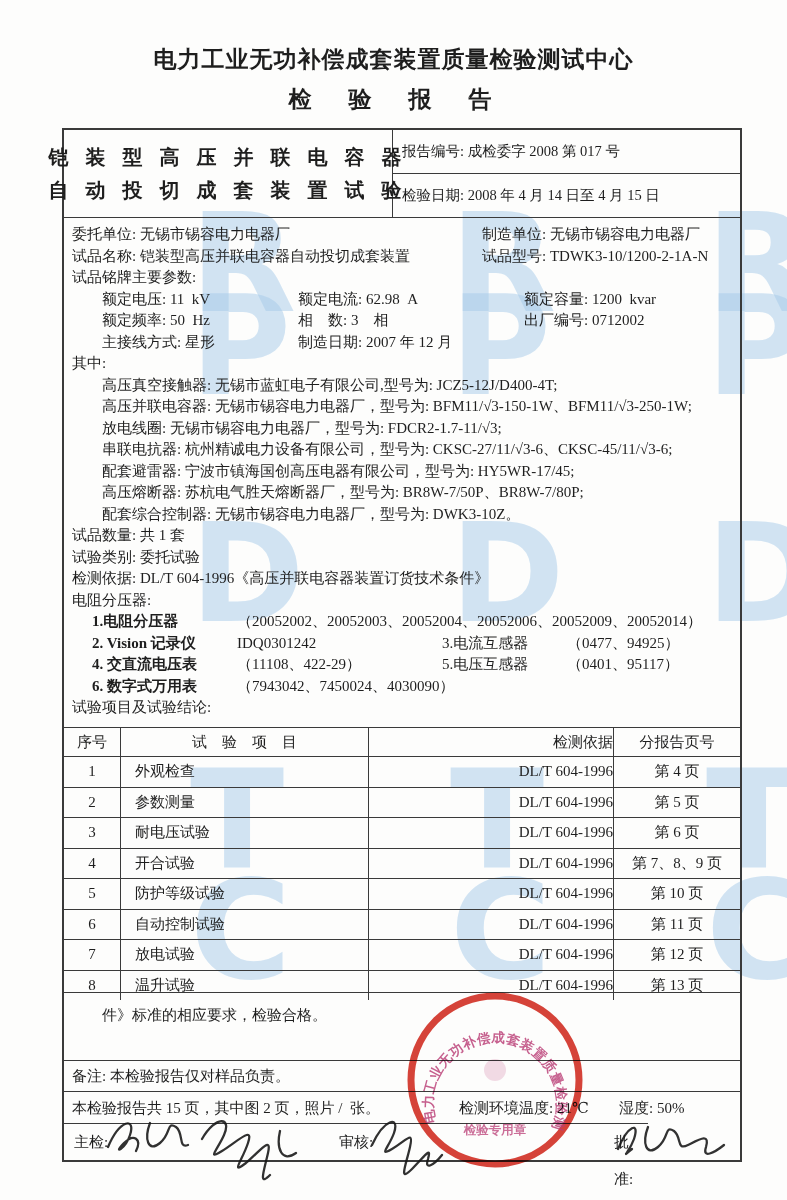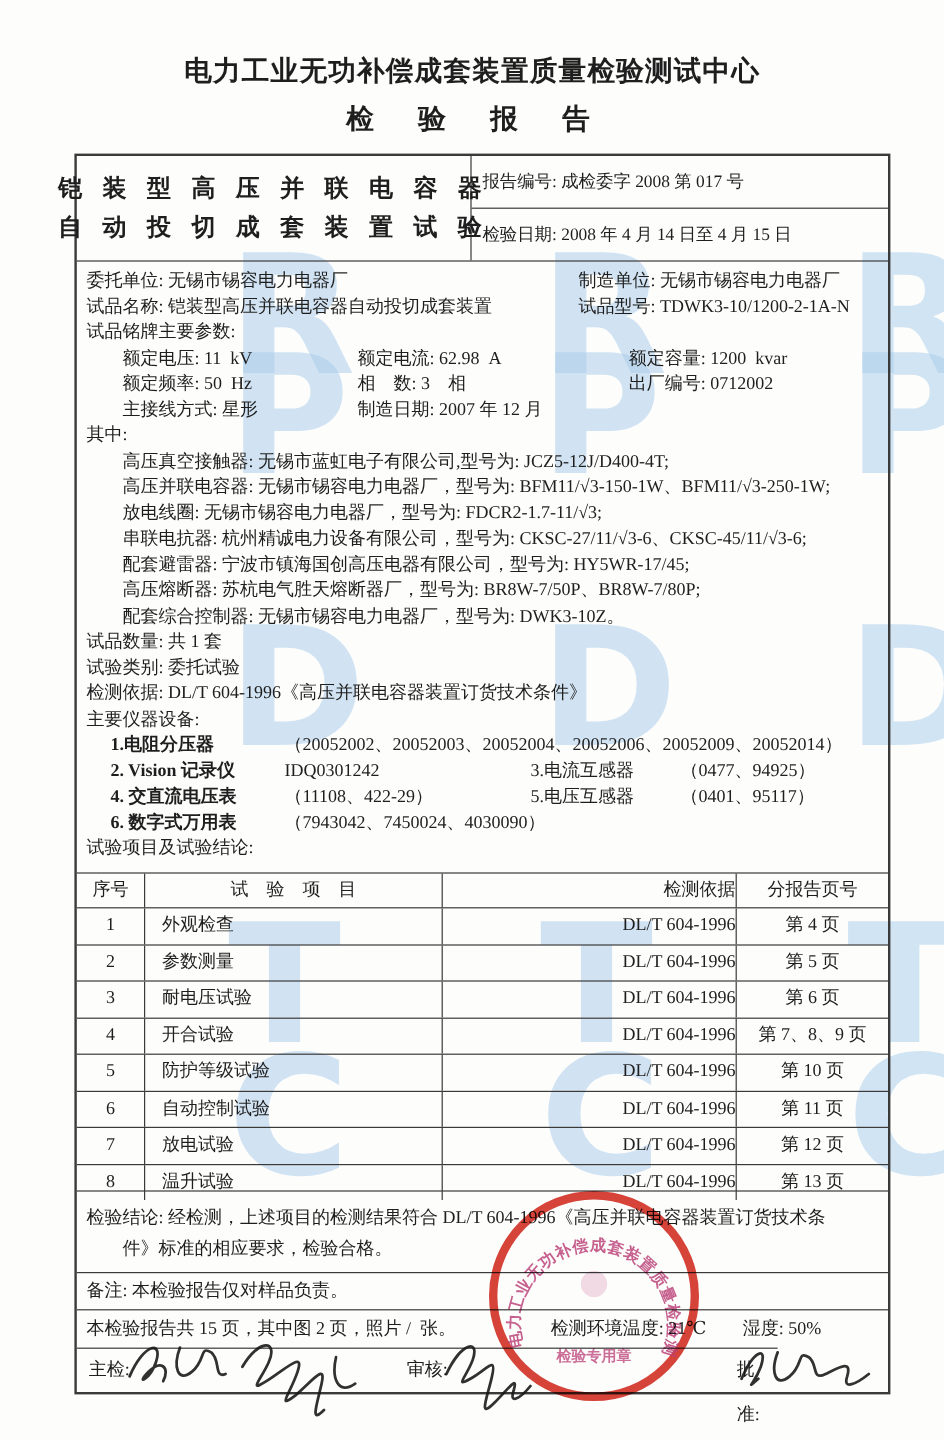--- a/index.html
+++ b/index.html
@@ -122,21 +122,21 @@
       <div class="iline ind30">高压真空接触器: 无锡市蓝虹电子有限公司,型号为: JCZ5-12J/D400-4T;</div>
       <div class="iline ind30">高压并联电容器: 无锡市锡容电力电器厂，型号为: BFM11/√3-150-1W、BFM11/√3-250-1W;</div>
       <div class="iline ind30">放电线圈: 无锡市锡容电力电器厂，型号为: FDCR2-1.7-11/√3;</div>
       <div class="iline ind30">串联电抗器: 杭州精诚电力设备有限公司，型号为: CKSC-27/11/√3-6、CKSC-45/11/√3-6;</div>
       <div class="iline ind30">配套避雷器: 宁波市镇海国创高压电器有限公司，型号为: HY5WR-17/45;</div>
       <div class="iline ind30">高压熔断器: 苏杭电气胜天熔断器厂，型号为: BR8W-7/50P、BR8W-7/80P;</div>
       <div class="iline ind30">配套综合控制器: 无锡市锡容电力电器厂，型号为: DWK3-10Z。</div>
       <div class="iline">试品数量: 共 1 套</div>
       <div class="iline">试验类别: 委托试验</div>
       <div class="iline">检测依据: DL/T 604-1996《高压并联电容器装置订货技术条件》</div>
-      <div class="iline">主要仪器设备:</div>
+      <div class="iline">电阻分压器:</div>
       <div class="iline ind20">
         <span class="w145">1.电阻分压器</span>
         <span>（20052002、20052003、20052004、20052006、20052009、20052014）</span>
       </div>
       <div class="iline ind20">
         <span class="w145">2. Vision 记录仪</span>
         <span class="w205">IDQ0301242</span>
         <span class="w125">3.电流互感器</span>
         <span>（0477、94925）</span>
       </div>
@@ -206,21 +206,20 @@
           <div class="trow last">
             <div class="c-no">8</div>
             <div class="c-item">温升试验</div>
             <div class="c-basis">DL/T 604-1996</div>
             <div class="c-page">第 13 页</div>
           </div>
         </div>
     </div>
 
     <div id="conclusion" class="bt">
-      <div>检验结论: 经检测，上述项目的检测结果符合 DL/T 604-1996《高压并联电容器装置订货技术条</div>
       <div class="l2">件》标准的相应要求，检验合格。</div>
     </div>
 
     <div id="remark" class="bt">备注: 本检验报告仅对样品负责。</div>
 
     <div id="footrow" class="bt">
       <span class="lft">本检验报告共 15 页，其中图 2 页，照片 /  张。</span>
       <span class="tmp">检测环境温度: 21℃</span>
       <span class="hum">湿度: 50%</span>
     </div>

